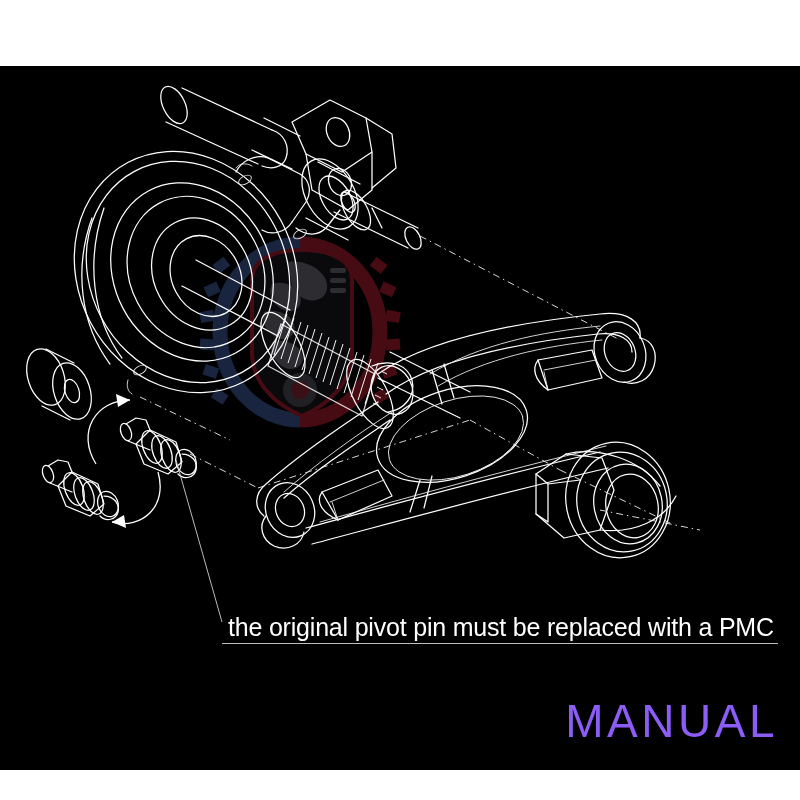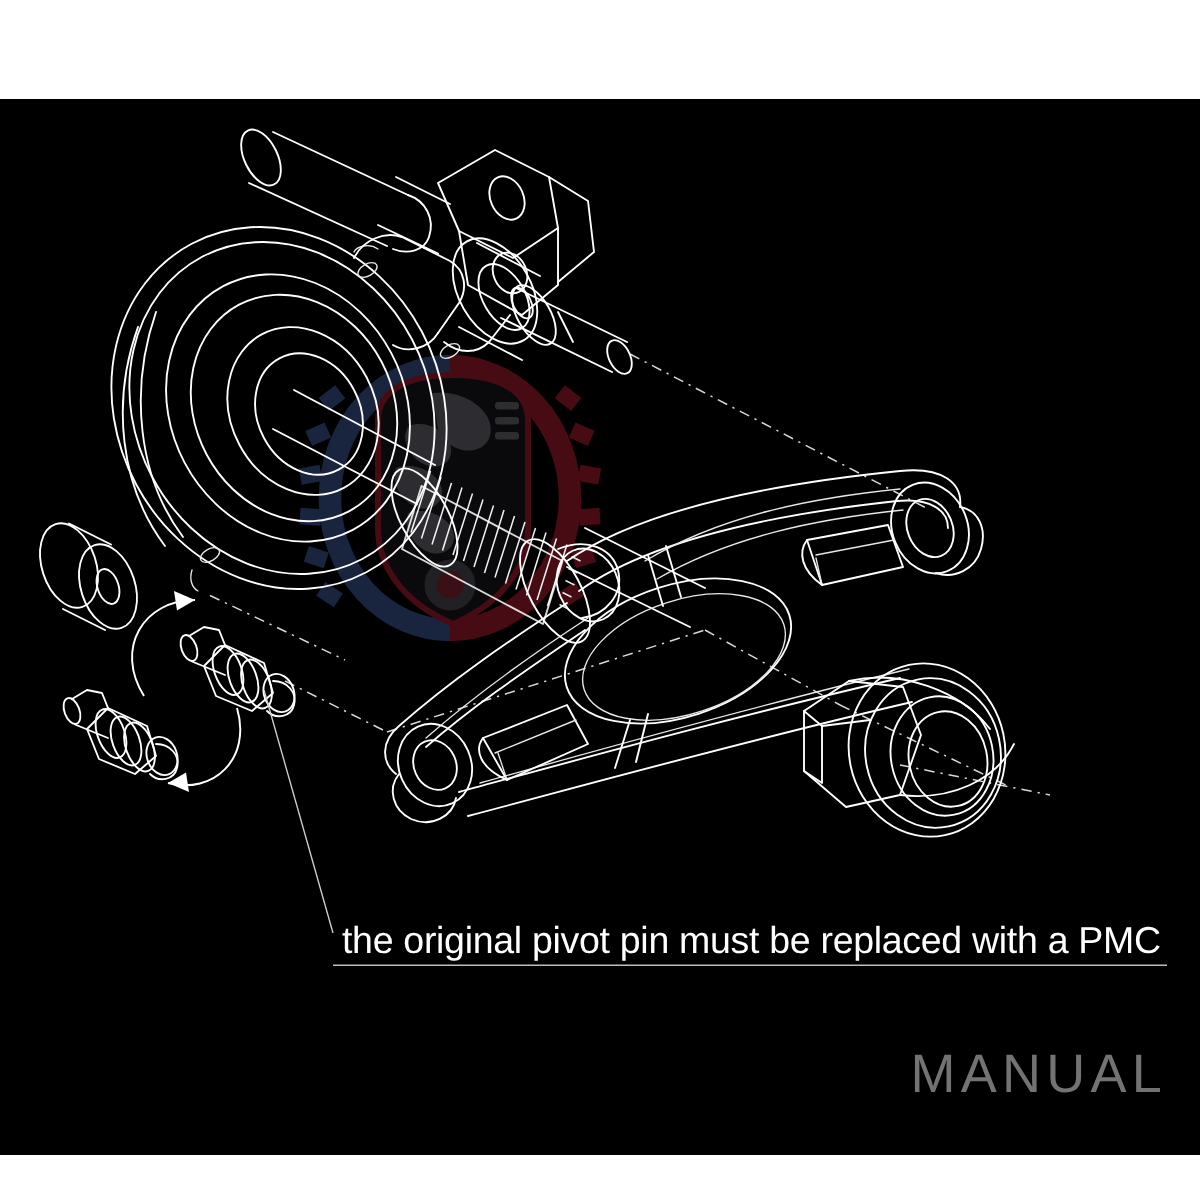--- a/index.html
+++ b/index.html
@@ -99,22 +99,22 @@
     width: 556px;
     height: 1px;
     background: #bdbdbd;
     z-index: 30;
   }
   #manual-watermark {
     position: absolute;
     right: 22px;
     top: 676px;
     z-index: 30;
-    color: #737373;
-    font-size: 36px;
+    color: #8b5cf6;
+    font-size: 46px;
     font-weight: 400;
     letter-spacing: 3.5px;
     line-height: 1;
     white-space: nowrap;
   }
 </style>
 </head>
 <body>
 
 <div id="stage">

